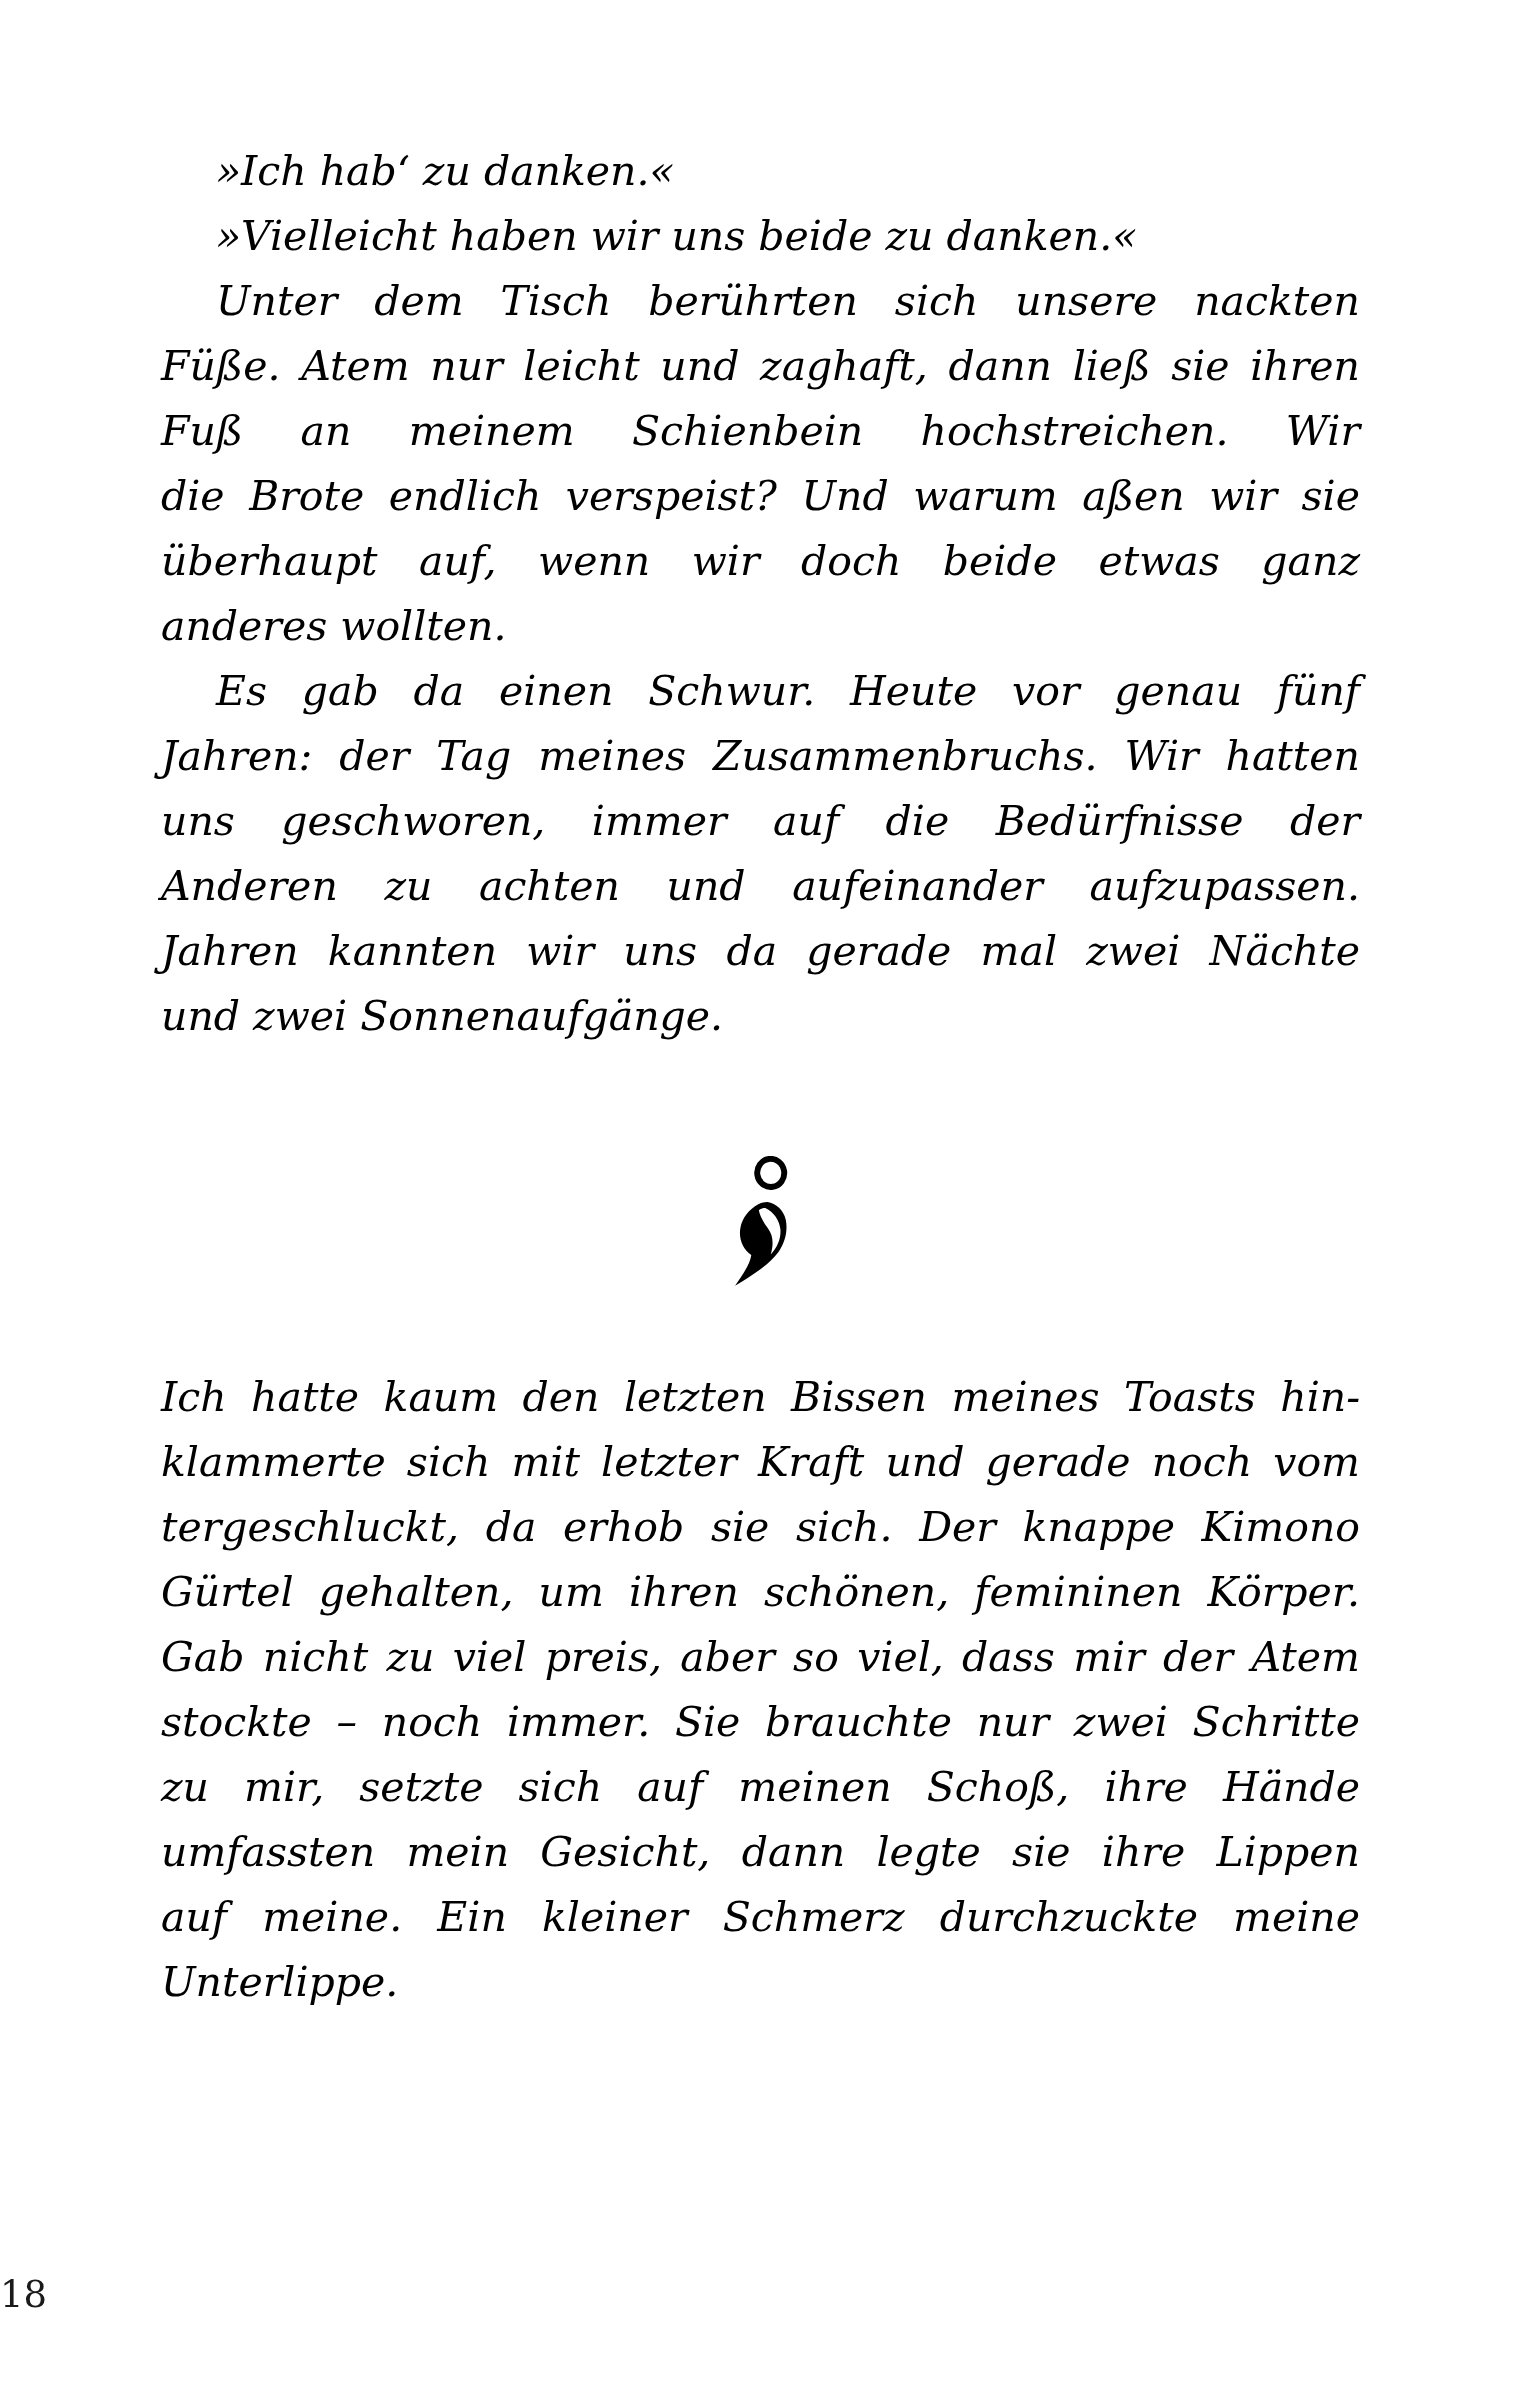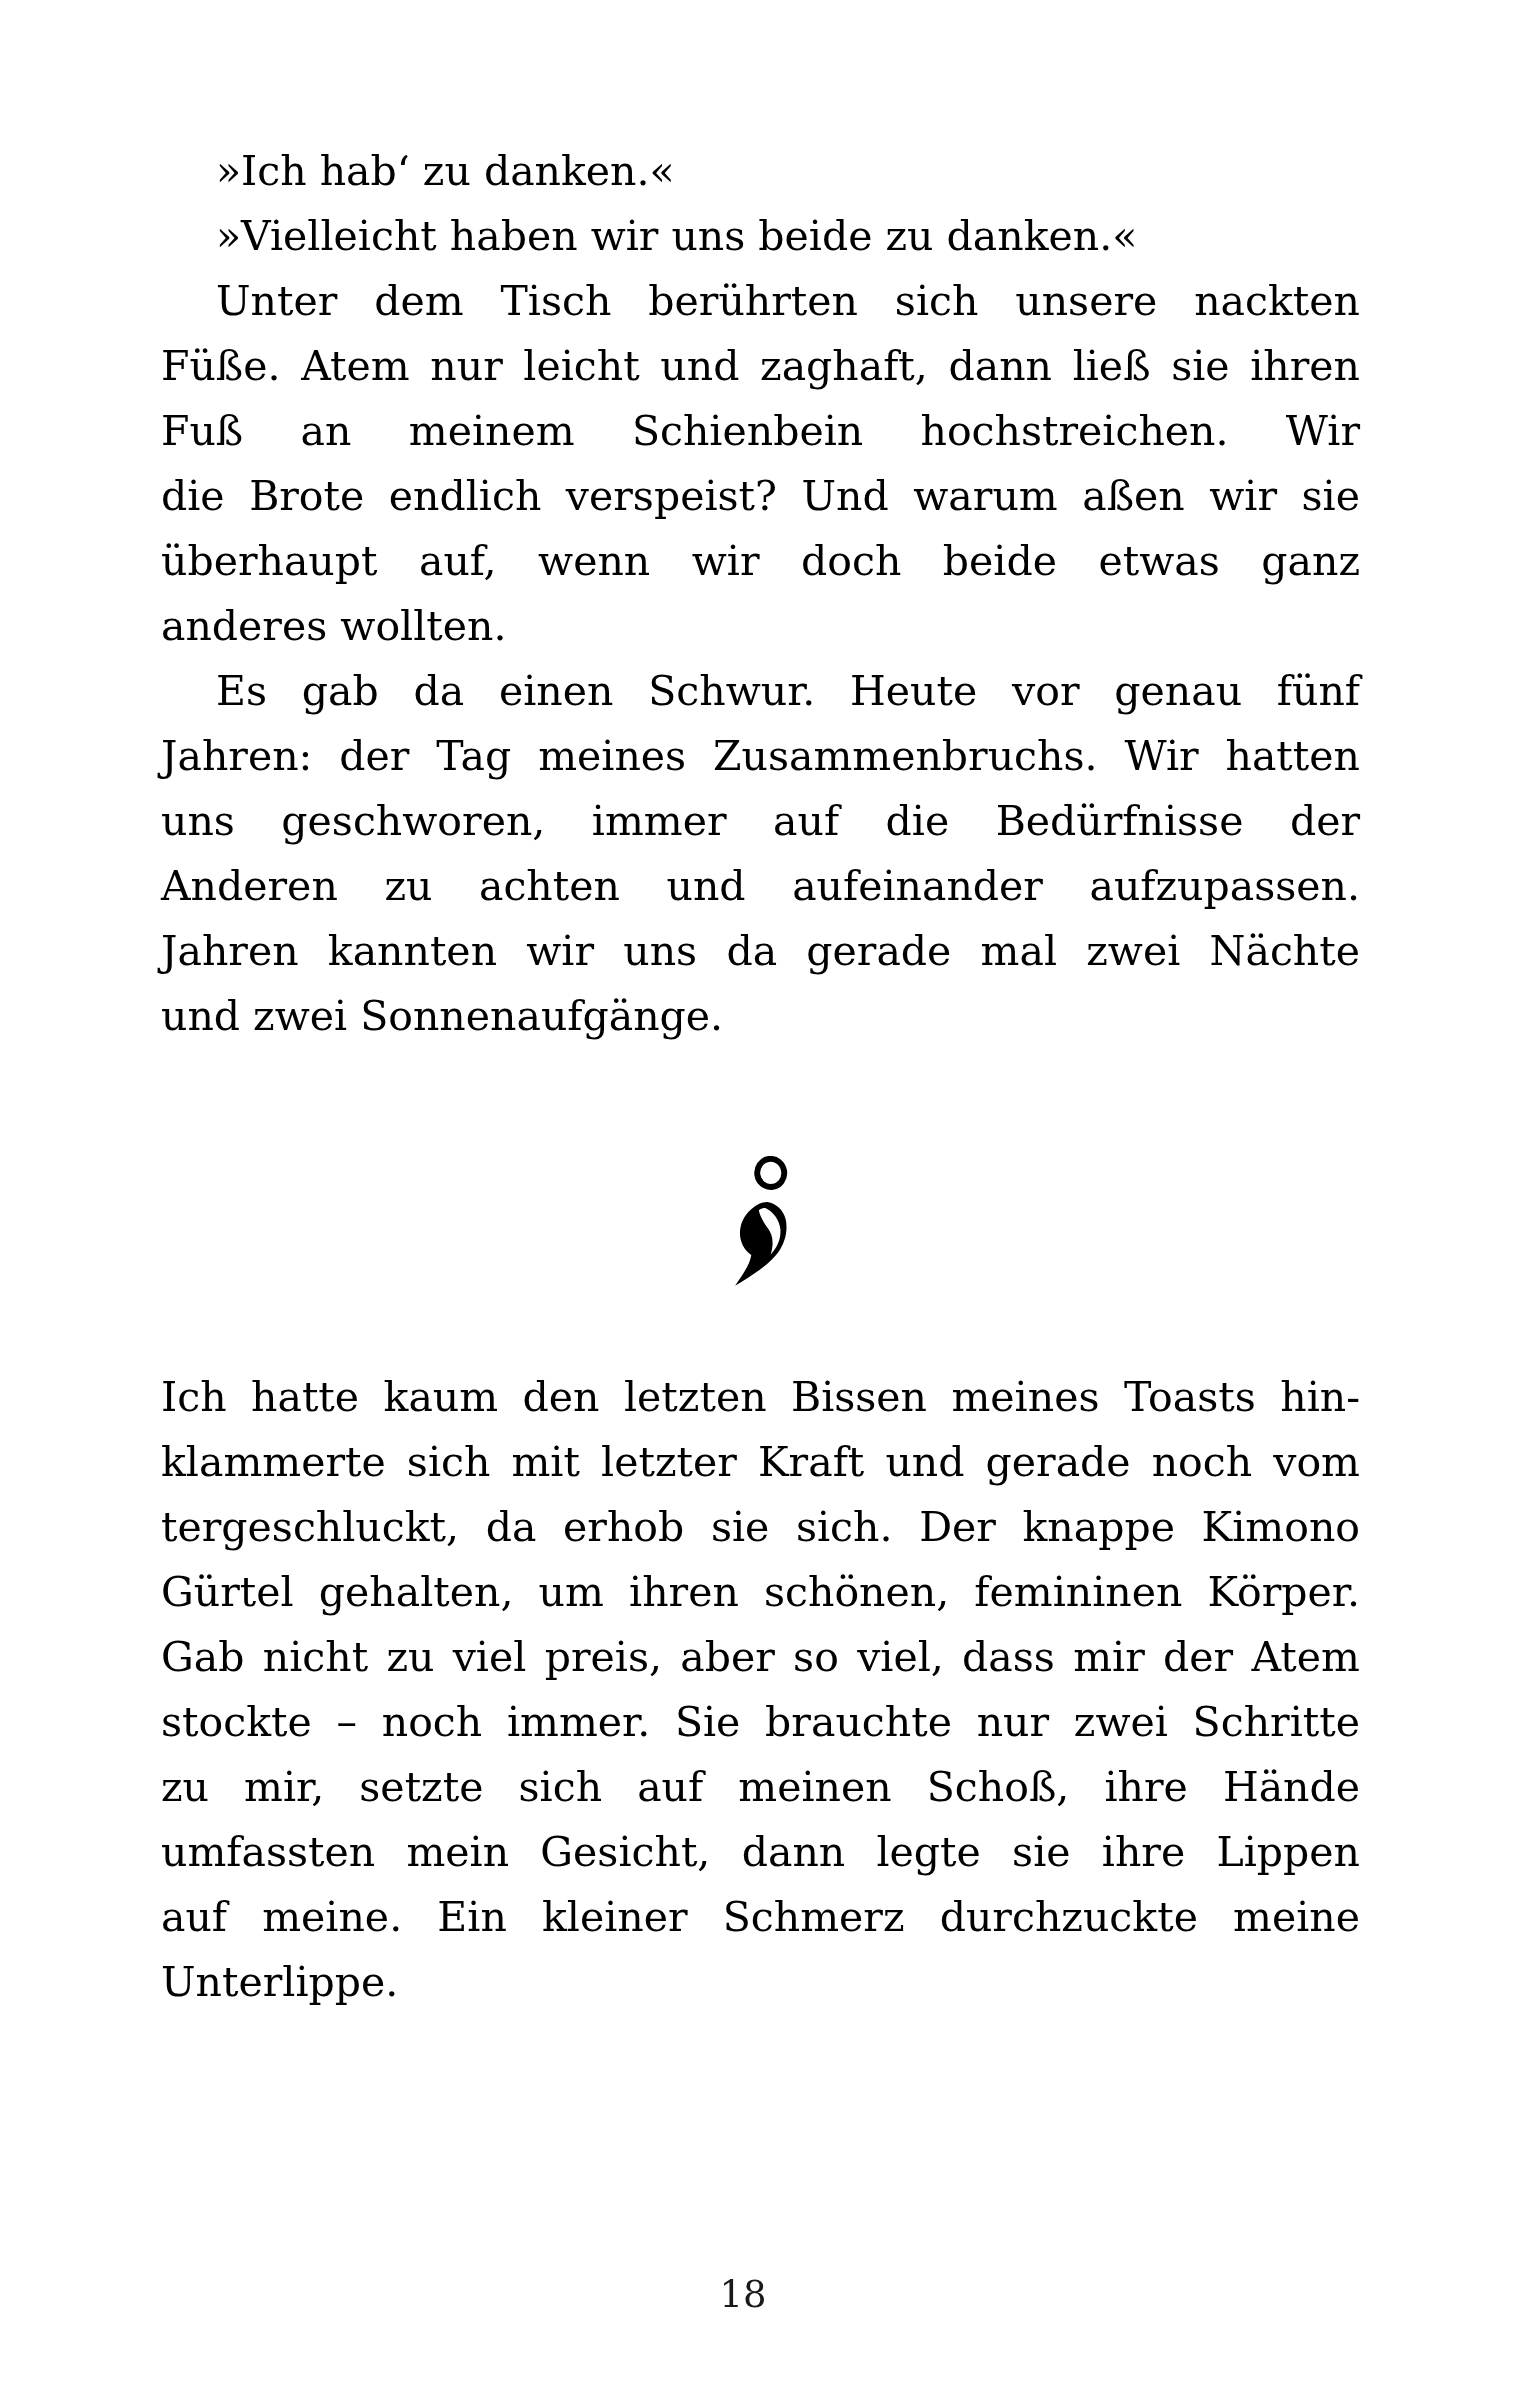--- a/index.html
+++ b/index.html
@@ -27,20 +27,21 @@
     width: 1199px;
     font-size: 41px;
     line-height: 65px;
     color: #000000;
   }
   .para { margin: 0; }
   .line {
     text-align: justify;
     text-align-last: justify;
     white-space: normal;
+    font-style: italic;
   }
   .line.last {
     text-align-last: left;
   }
   .para.indent .line:first-child {
     text-indent: 55px;
   }
   .ornament-space {
     height: 316px;
     display: flex;
@@ -48,21 +49,20 @@
     align-items: flex-start;
     padding-top: 107px;
     box-sizing: border-box;
   }
   .ornament-space svg { display: block; }
   .footer {
     position: absolute;
     left: 0;
     top: 2276px;
     width: 1486px;
-    text-align: center;
     font-size: 37px;
     line-height: 1;
     color: #1a1a1a;
   }
 </style>
 </head>
 <body>
 
 <main class="page">
 

